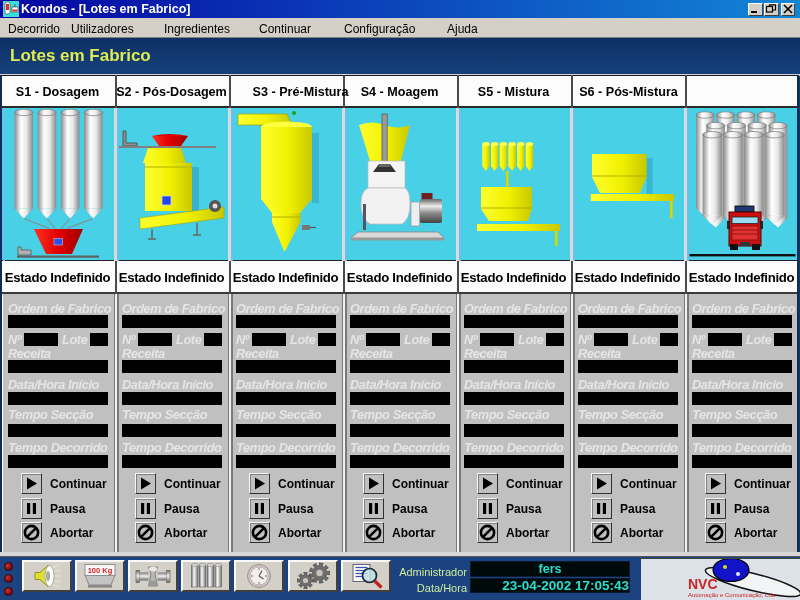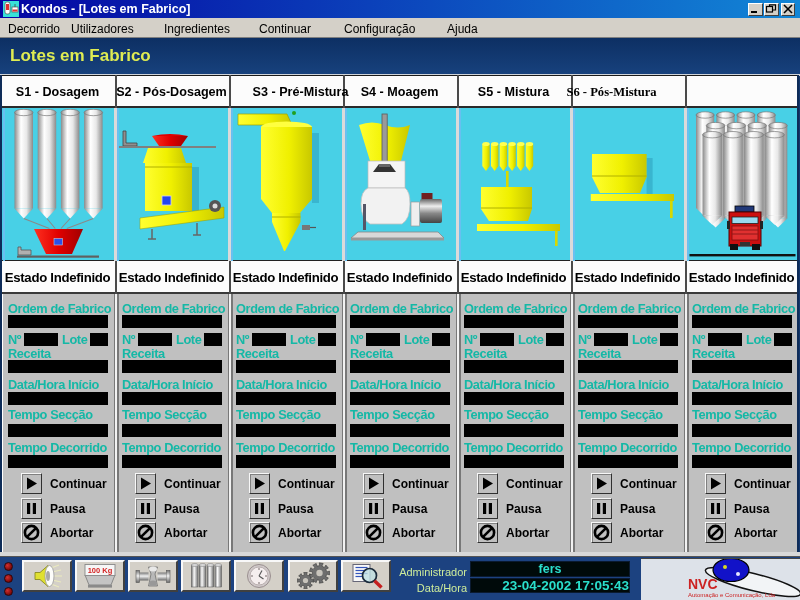--- a/index.html
+++ b/index.html
@@ -18,21 +18,21 @@
 .sepd{top:75px;width:2px;height:33px;background:#4a4a4a;}
 .sepc{top:108px;width:2.5px;height:153px;background:#dadada;}
 .sepb{top:108px;width:2px;height:153px;background:#68c0f0;}
 .sepe{top:261px;width:2px;height:33px;background:#4a4a4a;}
 .sepp{top:294px;width:1.2px;height:258px;background:#787878;}
 .seppw{top:294px;width:2.2px;height:258px;background:#f2f2f2;}
 .edge{top:75px;width:2px;height:481px;background:#0e2c58;}
 .htext{width:111px;height:31px;font-size:12.6px;font-weight:bold;text-align:center;line-height:32px;color:#000;white-space:nowrap;}
 .etext{width:111px;height:30px;font-size:13.2px;font-weight:bold;text-align:center;line-height:29px;color:#000;white-space:nowrap;letter-spacing:-0.3px;}
 .pcell{width:114px;height:258px;}
-.plab{font-size:12.8px;font-weight:bold;color:#14b8a6;white-space:nowrap;letter-spacing:-0.4px;}
+.plab{font-size:12.8px;font-weight:bold;color:#e5e5e5;white-space:nowrap;letter-spacing:-0.4px;font-style:italic;}
 .bar{height:13px;background:#000;}
 .pbtn{width:21px;height:21px;background:#c0c0c0;border:1.5px solid;border-color:#f8f8f8 #303030 #303030 #f8f8f8;box-sizing:border-box;text-align:center;box-shadow:1px 1px 0 #808080 inset;}
 .blab{font-size:12px;font-weight:bold;color:#000;white-space:nowrap;}
 #gridbot{left:0;top:552px;width:800px;height:4px;background:#d8d8d8;border-bottom:1px solid #555;}
 #bbar{left:0;top:557px;width:800px;height:43px;background:#1c4280;}
 .led{width:9px;height:9px;border-radius:50%;background:radial-gradient(circle at 35% 35%,#d03030,#7a0808 70%);border:1px solid #30060a;box-sizing:border-box;}
 .tbtn{top:3px;width:50px;height:32px;background:#d4d0c8;border:2px solid;border-color:#f8f8f8 #404040 #404040 #f8f8f8;box-sizing:border-box;text-align:center;padding-top:0px;}
 .glab{font-size:11px;color:#cdeb9a;text-align:right;width:70px;white-space:nowrap;}
 .gbox{width:160px;height:15.5px;background:#000a0a;border:1px solid #0a1a30;box-sizing:border-box;text-align:center;color:#2adfcc;font-weight:bold;font-size:12.5px;line-height:14px;white-space:nowrap;}
 #nvc{left:641px;top:558px;width:159px;height:42px;background:#dde2e9;border-top:1px solid #444;}
@@ -431,21 +431,21 @@
           <rect x="5" y="4" width="3.2" height="11" fill="#000"></rect>
           <rect x="10.8" y="4" width="3.2" height="11" fill="#000"></rect>
         </svg></div>
       <div class="abs blab" style="left:48px;top:208px;">Pausa</div>
       <div class="abs pbtn" style="left:19px;top:228px;"><svg width="19" height="19" viewBox="0 0 19 19">
           <circle cx="9.5" cy="9.5" r="6.6" fill="none" stroke="#000" stroke-width="2.6"></circle>
           <line x1="4.8" y1="14.2" x2="14.2" y2="4.8" stroke="#000" stroke-width="2.6"></line>
         </svg></div>
       <div class="abs blab" style="left:48px;top:232px;">Abortar</div>
     </div>
-<div class="abs htext" style="left:556px;top:76px;font-family:Liberation Serif, serif;">S6 - Pós-Mistura</div>
+<div class="abs htext" style="left:573px;top:76px;">S6 - Pós-Mistura</div>
     <div class="abs" style="left:573.5px;top:109px;width:111px;height:152px;">
       <svg class="abs" style="left:0;top:0" width="112" height="152" viewBox="0 0 112 152">
         <defs>
           <linearGradient id="yg" x1="0" y1="0" x2="1" y2="0">
             <stop offset="0" stop-color="#ffff30"></stop>
             <stop offset="0.55" stop-color="#f0f000"></stop>
             <stop offset="1" stop-color="#c8c800"></stop>
           </linearGradient>
         </defs>
         <rect x="72.6" y="49" width="6" height="40" fill="#2a9ab8" opacity="0.5"></rect>

